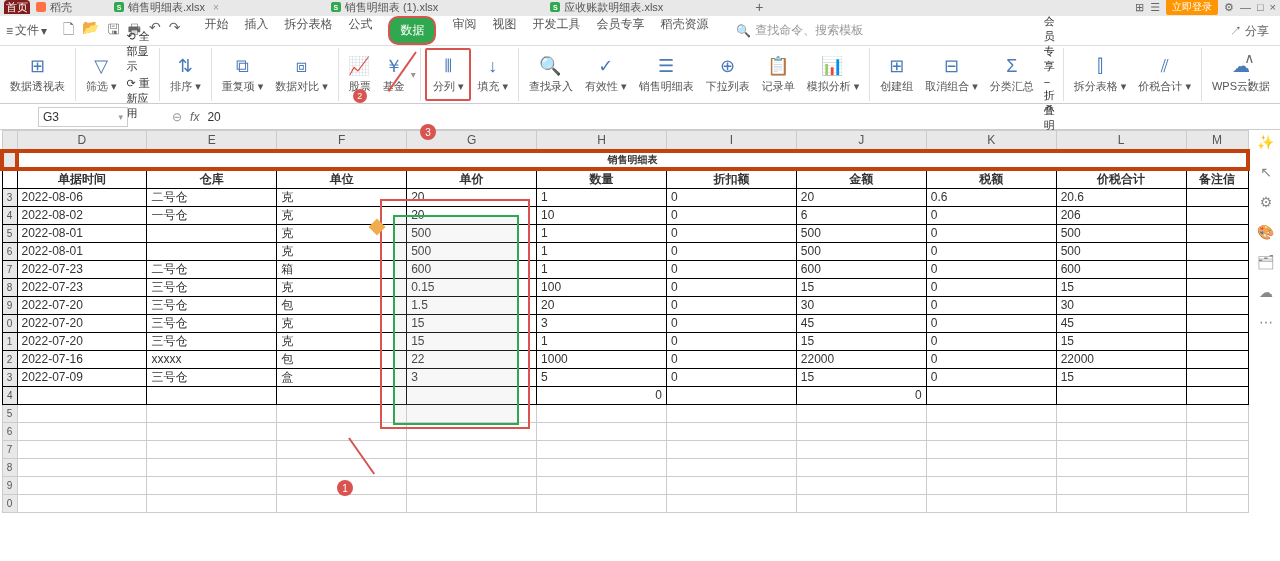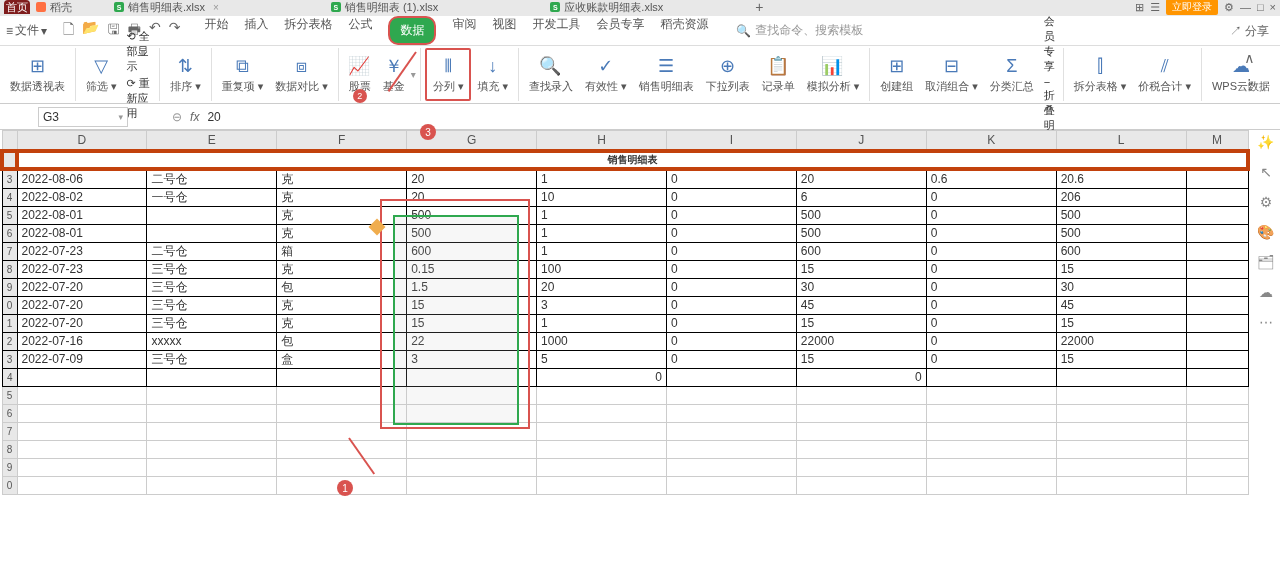--- a/index.html
+++ b/index.html
@@ -294,20 +294,33 @@
       <th class="col-head col-I">I</th>
       <th class="col-head col-J">J</th>
       <th class="col-head col-K">K</th>
       <th class="col-head col-L">L</th>
       <th class="col-head col-M">M</th>
     </tr>
     <tr class="title-row">
           <td class="row-head"></td>
           <td colspan="10">销售明细表</td>
         </tr>
+    <tr class="header-row">
+      <td class="row-head"></td>
+      <td>单据时间</td>
+          <td>仓库</td>
+          <td>单位</td>
+          <td>单价</td>
+          <td>数量</td>
+          <td>折扣额</td>
+          <td>金额</td>
+          <td>税额</td>
+          <td>价税合计</td>
+          <td>备注信</td>
+    </tr>
     </tbody>
       <tbody id="data-rows">
         <tr class="data-row">
           <td class="row-head">3</td>
           <td>2022-08-06</td>
           <td>二号仓</td>
           <td>克</td>
           <td>20</td>
           <td>1</td>
           <td>0</td>

